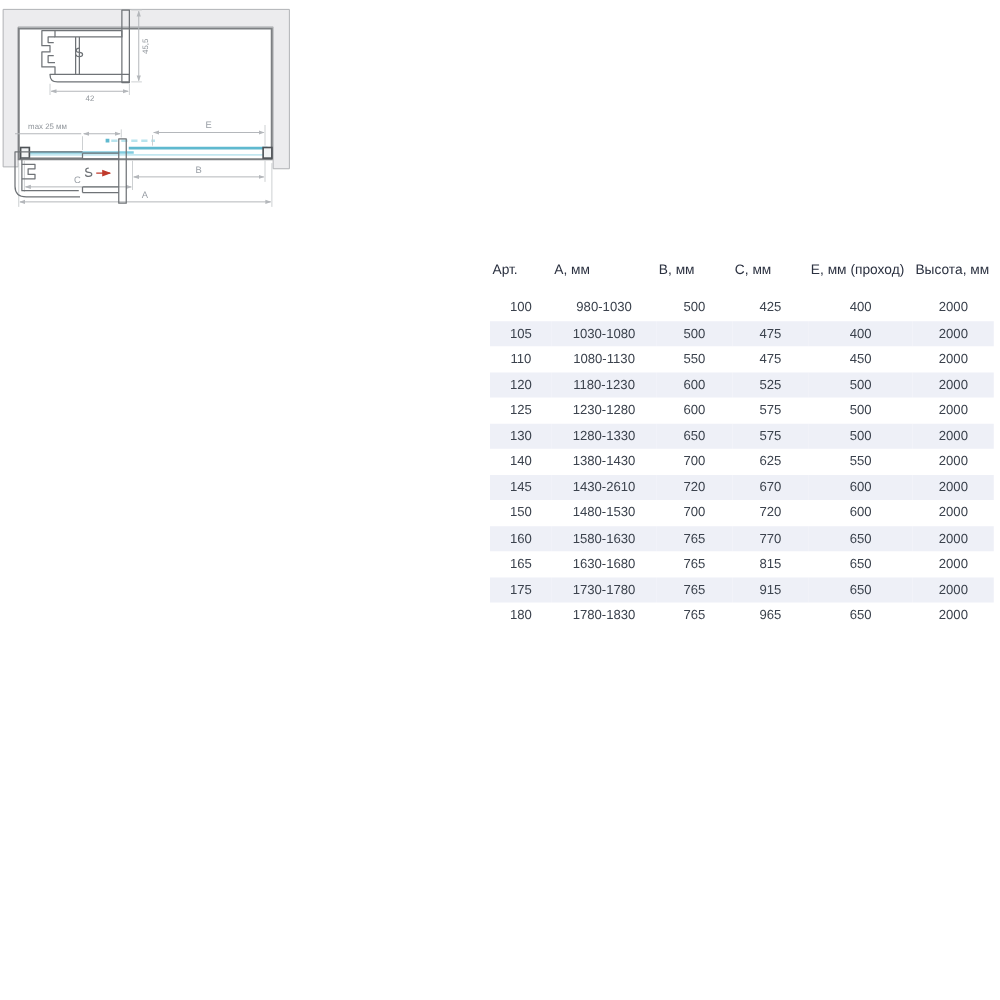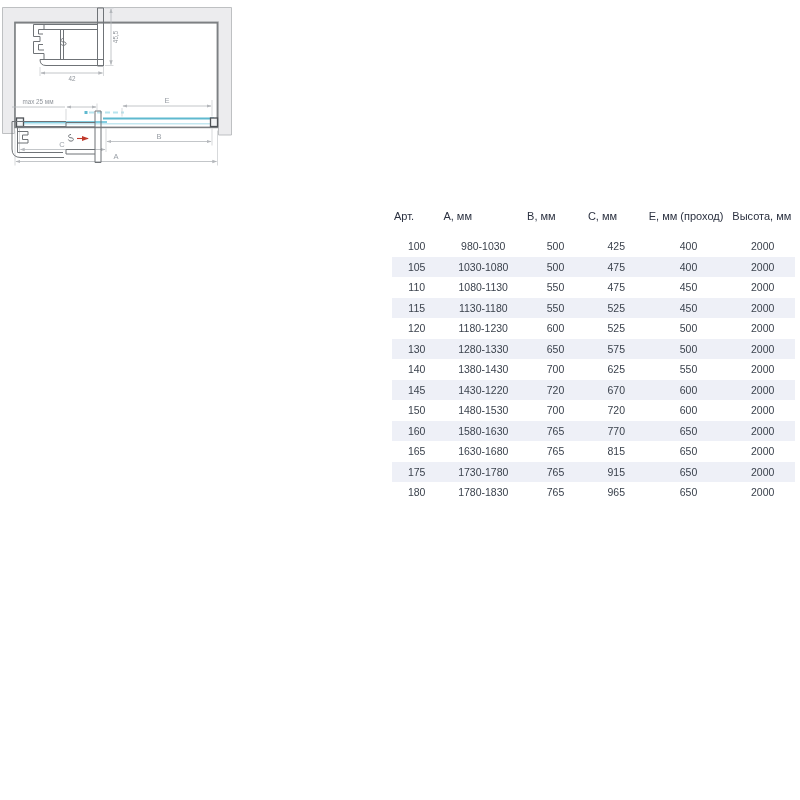--- a/index.html
+++ b/index.html
@@ -171,32 +171,32 @@
         </tr>
         <tr>
           <td>110</td>
           <td>1080-1130</td>
           <td>550</td>
           <td>475</td>
           <td>450</td>
           <td>2000</td>
         </tr>
         <tr>
-          <td>115</td>
-          <td>1130-1180</td>
-          <td>550</td>
-          <td>525</td>
-          <td>450</td>
-          <td>2000</td>
-        </tr>
-        <tr>
           <td>120</td>
           <td>1180-1230</td>
           <td>600</td>
           <td>525</td>
+          <td>500</td>
+          <td>2000</td>
+        </tr>
+        <tr>
+          <td>125</td>
+          <td>1230-1280</td>
+          <td>600</td>
+          <td>575</td>
           <td>500</td>
           <td>2000</td>
         </tr>
         <tr>
           <td>130</td>
           <td>1280-1330</td>
           <td>650</td>
           <td>575</td>
           <td>500</td>
           <td>2000</td>
@@ -204,21 +204,21 @@
         <tr>
           <td>140</td>
           <td>1380-1430</td>
           <td>700</td>
           <td>625</td>
           <td>550</td>
           <td>2000</td>
         </tr>
         <tr>
           <td>145</td>
-          <td>1430-1220</td>
+          <td>1430-2610</td>
           <td>720</td>
           <td>670</td>
           <td>600</td>
           <td>2000</td>
         </tr>
         <tr>
           <td>150</td>
           <td>1480-1530</td>
           <td>700</td>
           <td>720</td>

